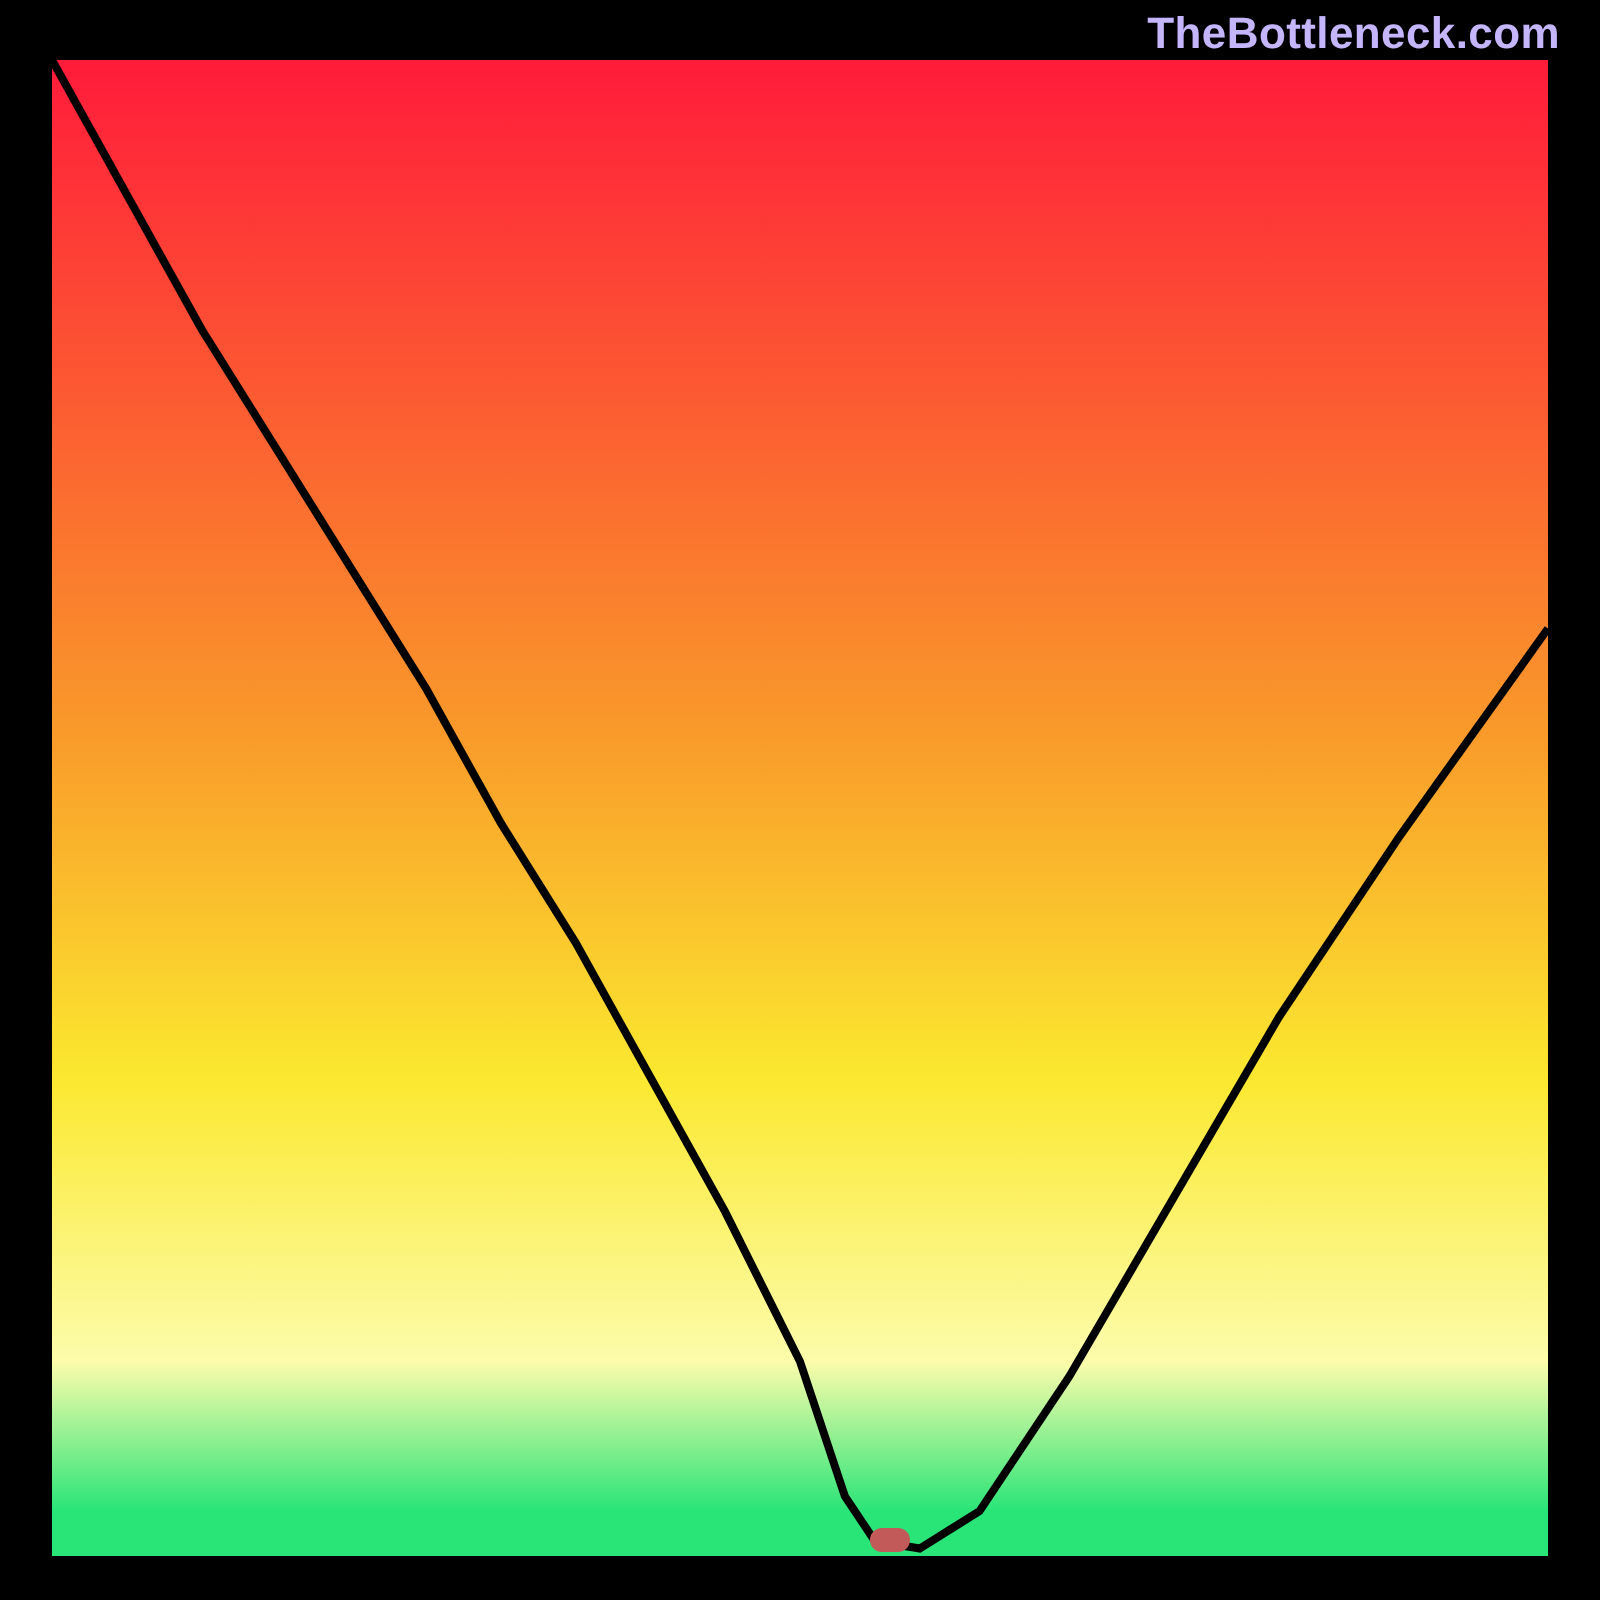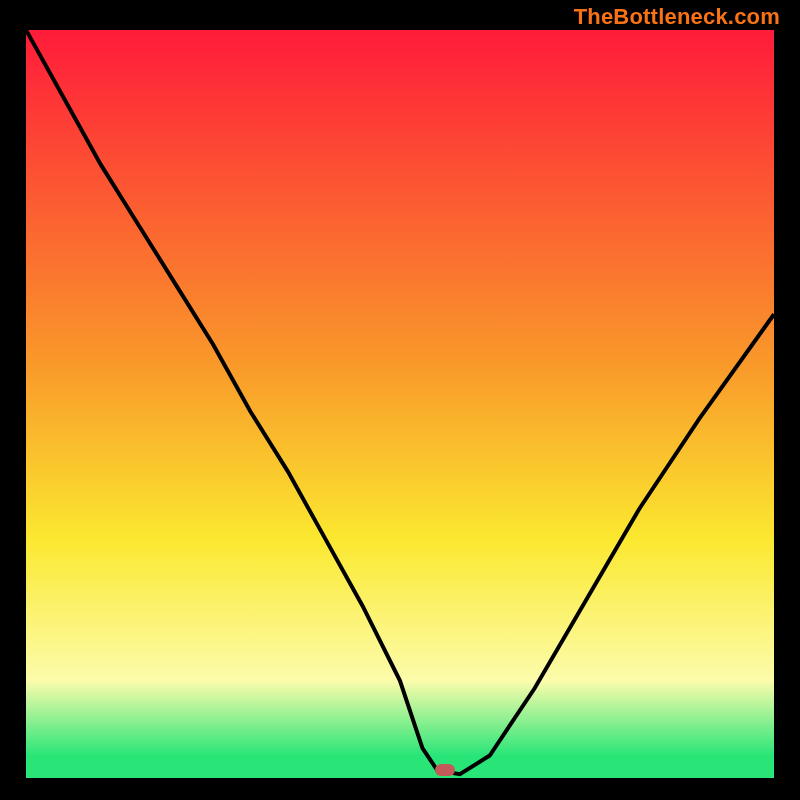--- a/index.html
+++ b/index.html
@@ -13,21 +13,21 @@
   .frame {
     position: relative;
     width: 800px;
     height: 800px;
     background: #000;
   }
   .watermark {
     position: absolute;
     top: 4px;
     right: 20px;
-    color: #f97316;
+    color: #c4b5fd;
     font-family: Arial, Helvetica, sans-serif;
     font-weight: 600;
     font-size: 22px;
     letter-spacing: 0.2px;
   }
   .plot-area {
     position: absolute;
     left: 26px;
     top: 30px;
     width: 748px;

